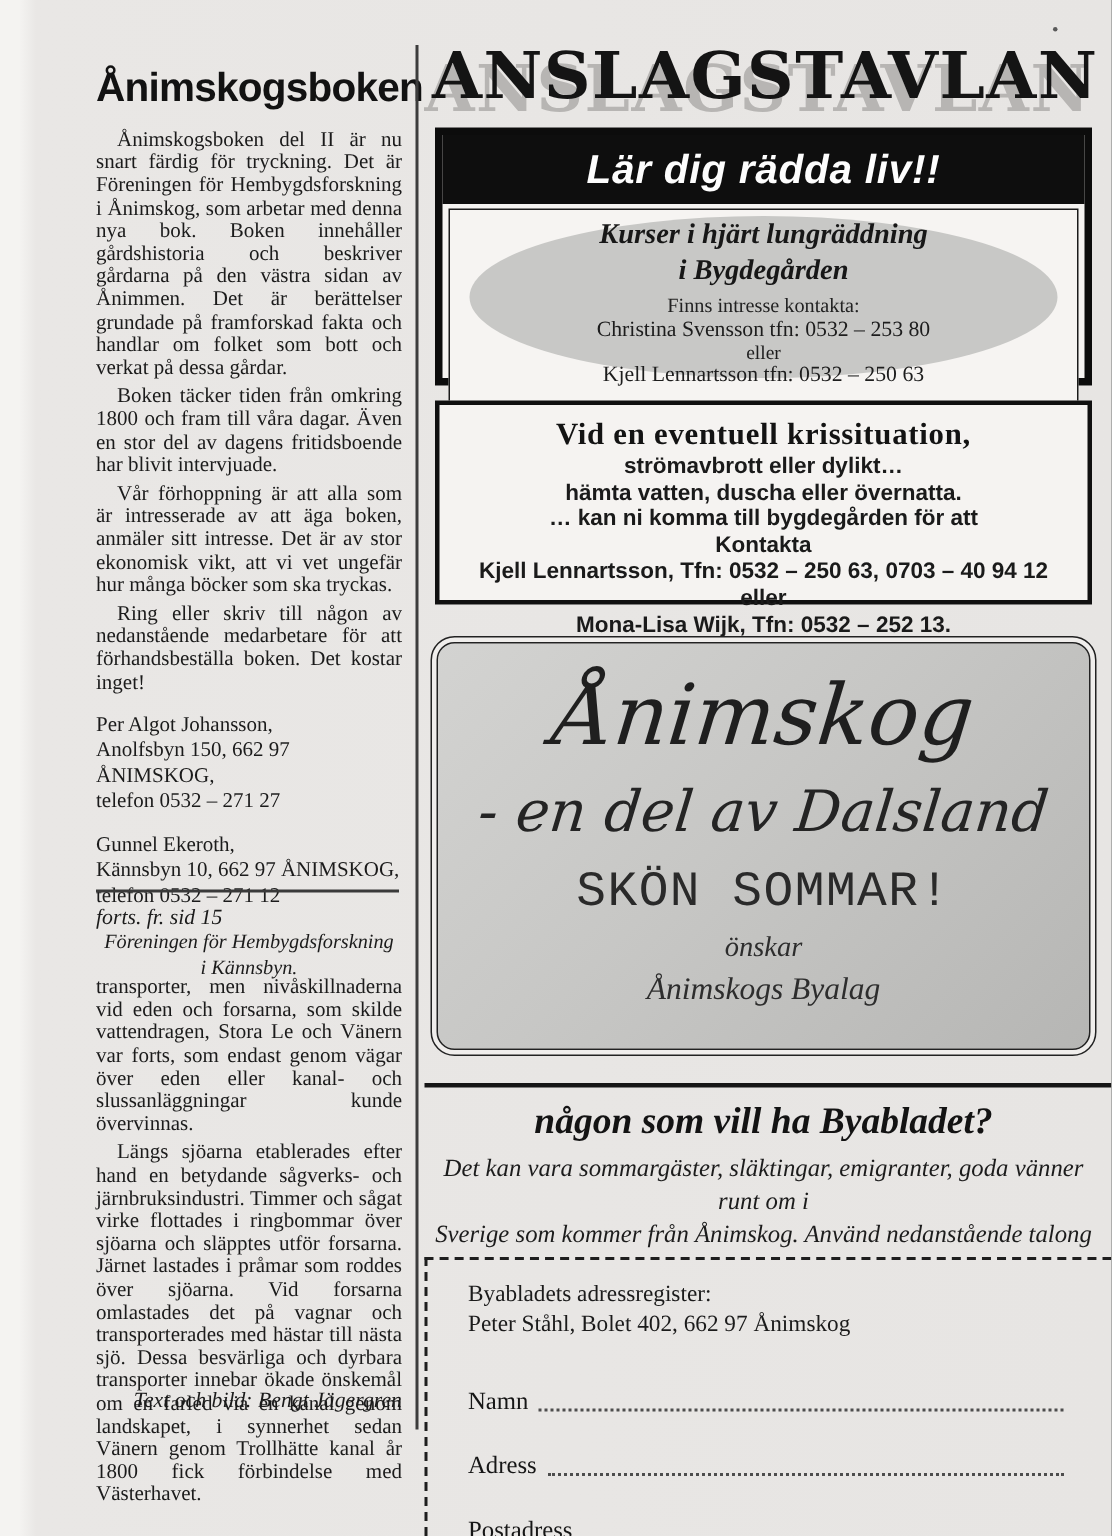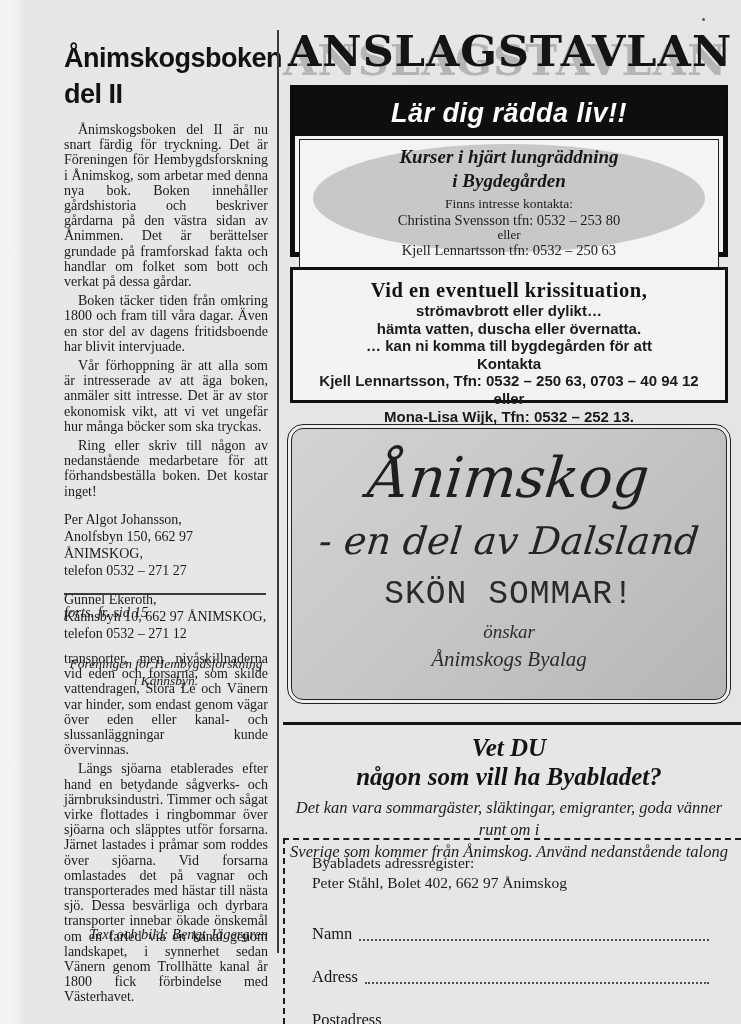--- a/index.html
+++ b/index.html
@@ -88,21 +88,20 @@
 </style>
 </head>
 <body>
 
 <div class="page">
   <div class="speck"></div>
 
   <div class="lc">
     <div class="lc-title">
       <div>Ånimskogsboken</div>
-      <div>del II</div>
     </div>
     <p class="first">Ånimskogsboken del II är nu snart färdig för tryckning. Det är Föreningen för Hembygdsforskning i Ånimskog, som arbetar med denna nya bok. Boken innehåller gårdshistoria och beskriver gårdarna på den västra sidan av Ånimmen. Det är berättelser grundade på framforskad fakta och handlar om folket som bott och verkat på dessa gårdar.</p>
     <p>Boken täcker tiden från omkring 1800 och fram till våra dagar. Även en stor del av dagens fritidsboende har blivit intervjuade.</p>
     <p>Vår förhoppning är att alla som är intresserade av att äga boken, anmäler sitt intresse. Det är av stor ekonomisk vikt, att vi vet ungefär hur många böcker som ska tryckas.</p>
     <p>Ring eller skriv till någon av nedanstående medarbetare för att förhandsbeställa boken. Det kostar inget!</p>
     <div class="contact">
       <div>Per Algot Johansson,</div>
       <div>Anolfsbyn 150, 662 97  ÅNIMSKOG,</div>
       <div>telefon 0532 – 271 27</div>
     </div>
@@ -114,21 +113,21 @@
     <div class="society">
       <div>Föreningen för Hembygdsforskning</div>
       <div>i Kännsbyn.</div>
     </div>
   </div>
 
   <div class="lc-rule"></div>
   <div class="forts">forts. fr. sid 15</div>
 
   <div class="lc2">
-    <p class="np">transporter, men nivåskillnaderna vid eden och forsarna, som skilde vattendragen, Stora Le och Vänern var hinder, som endast genom vägar över eden eller kanal- och slussanläggningar kunde övervinnas.</p>
+    <p class="np">transporter, men nivåskillnaderna vid eden och forsarna, som skilde vattendragen, Stora Le och Vänern var forts, som endast genom vägar över eden eller kanal- och slussanläggningar kunde övervinnas.</p>
     <p>Längs sjöarna etablerades efter hand en betydande sågverks- och järnbruksindustri. Timmer och sågat virke flottades i ringbommar över sjöarna och släpptes utför forsarna. Järnet lastades i pråmar som roddes över sjöarna. Vid forsarna omlastades det på vagnar och transporterades med hästar till nästa sjö. Dessa besvärliga och dyrbara transporter innebar ökade önskemål om en farled via en kanal genom landskapet, i synnerhet sedan Vänern genom Trollhätte kanal år 1800 fick förbindelse med Västerhavet.</p>
   </div>
   <div class="byline">Text och bild: Bengt Jägergren</div>
 
   <div class="col-divider"></div>
 
   <div class="headline">ANSLAGSTAVLAN</div>
 
   <div class="box1">
     <div class="box1-header">
@@ -163,21 +162,20 @@
       <div class="script1">Ånimskog</div>
       <div class="script2">- en del av Dalsland</div>
       <div class="summer">SKÖN SOMMAR!</div>
       <div class="wisher1">önskar</div>
       <div class="wisher2">Ånimskogs Byalag</div>
     </div>
   </div>
 
   <div class="sub-rule"></div>
   <div class="subscribe">
-    <div class="sub-title">Vet DU</div>
     <div class="sub-title">någon som vill ha Byabladet?</div>
     <div class="sub-body">
       <div>Det kan vara sommargäster, släktingar, emigranter, goda vänner runt om i</div>
       <div>Sverige som kommer från Ånimskog. Använd nedanstående talong</div>
     </div>
   </div>
 
   <div class="coupon">
     <div class="reg-line">Byabladets adressregister:</div>
     <div class="reg-line">Peter Ståhl, Bolet 402, 662 97 Ånimskog</div>

